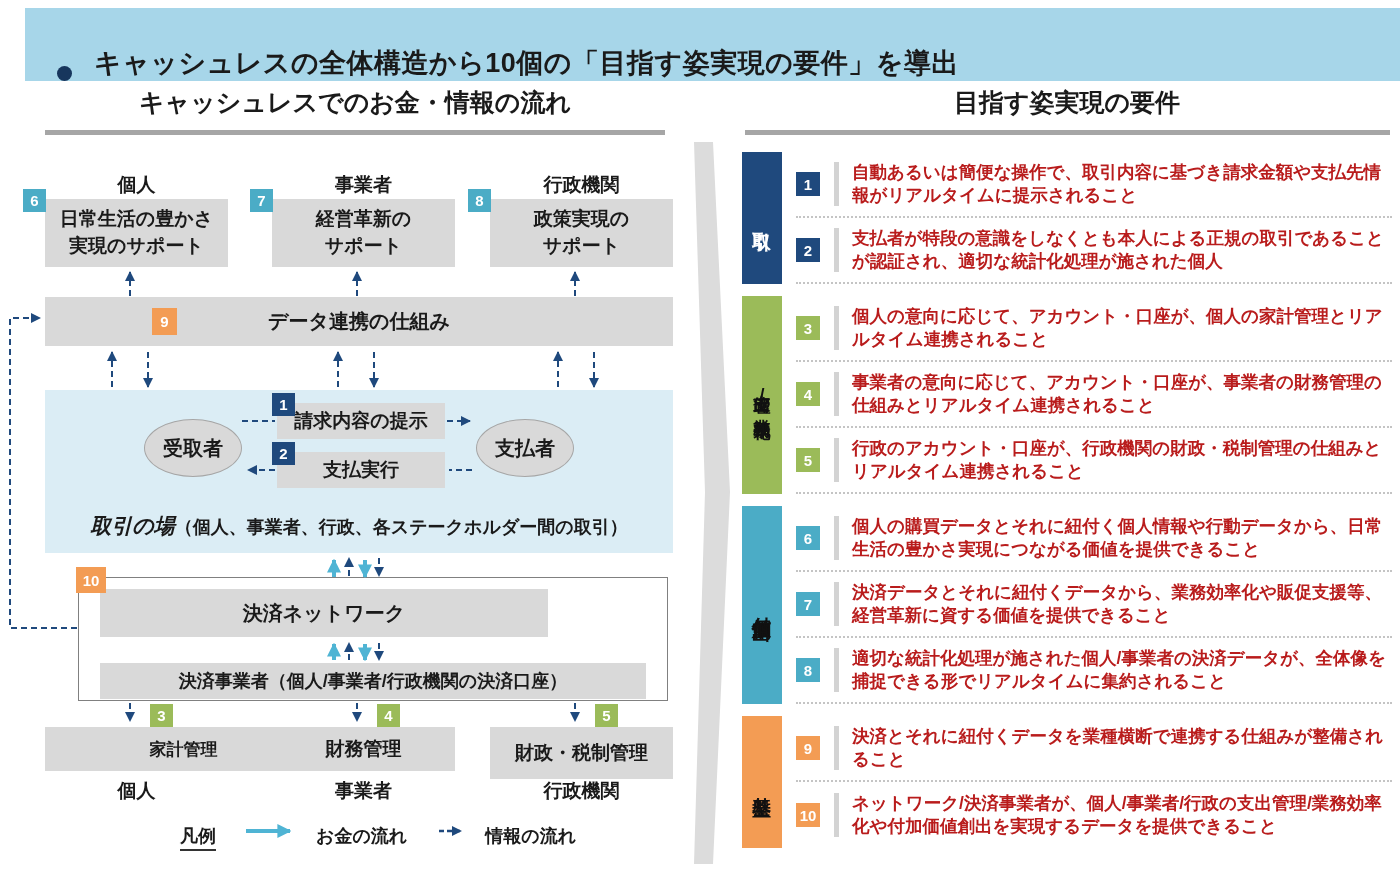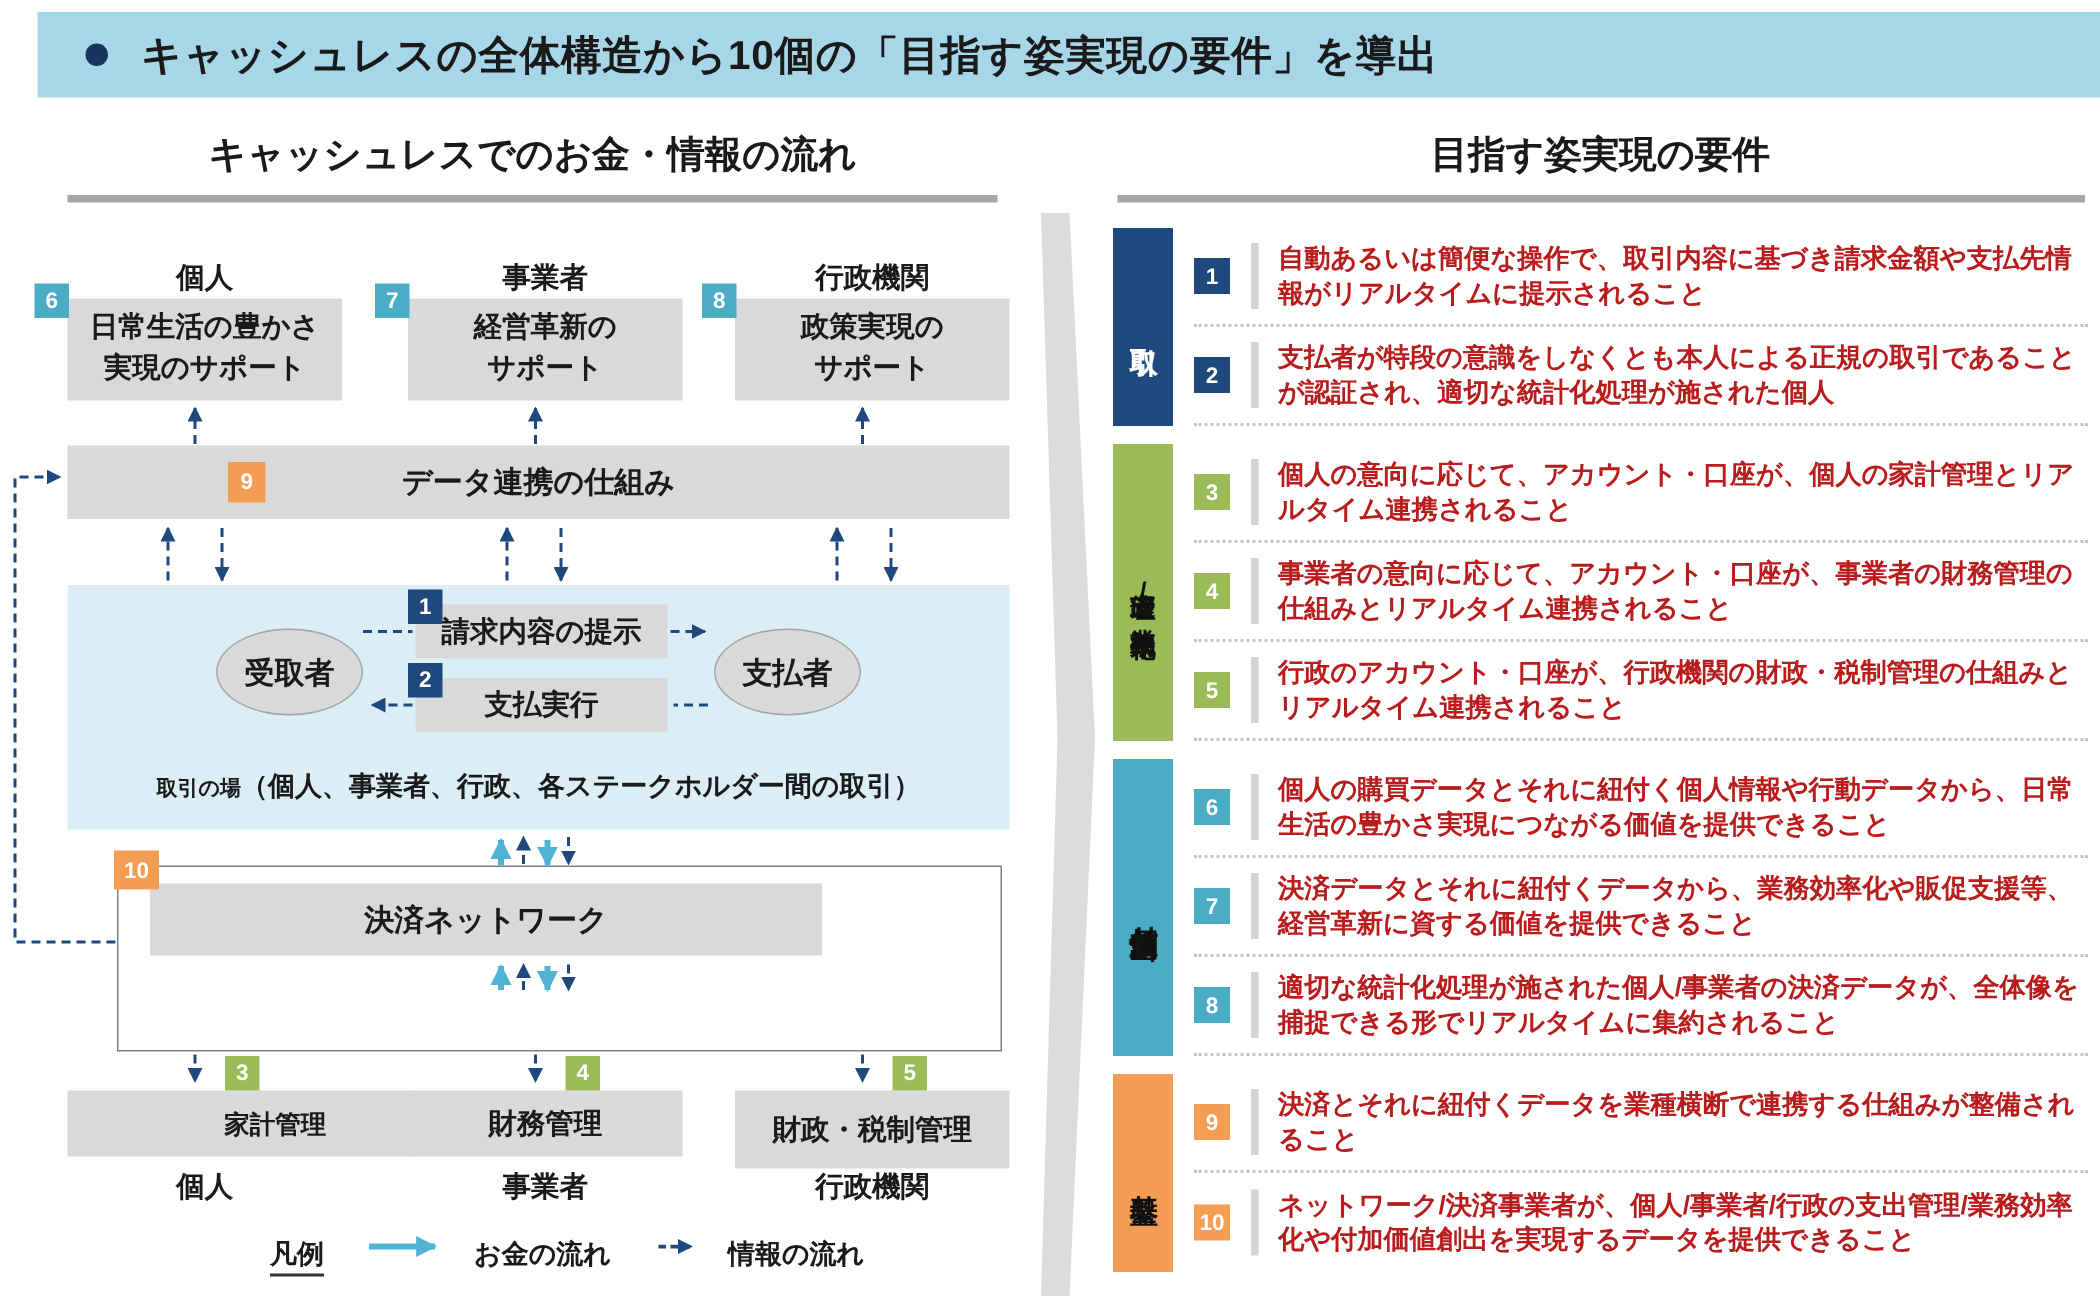--- a/index.html
+++ b/index.html
@@ -1,20 +1,20 @@
 <!DOCTYPE html>
 <html><head>
 <meta charset="utf-8">
 <style>
   html,body{margin:0;padding:0;background:#fff;}
   .stage{position:relative;width:1400px;height:869px;background:#fff;overflow:hidden;
          font-family:"Liberation Sans","DejaVu Sans",sans-serif;color:#1a1a1a;}
   
-  .band{position:absolute;left:25px;top:8px;width:1375px;height:57px;background:#A7D6E9;
-        display:flex;align-items:center;}
+  .band{position:absolute;left:25px;top:8px;width:1375px;height:73px;background:#A7D6E9;
+        display:flex;align-items:flex-end;}
   .band .dot{width:15px;height:15px;border-radius:50%;background:#17365D;margin-left:32px;flex:none;}
   .band .btxt{margin-left:22px;font-size:27px;font-weight:bold;letter-spacing:.5px;}
   
   .ptitle{position:absolute;font-size:25px;font-weight:bold;text-align:center;}
   .underline{position:absolute;height:5px;background:#A6A6A6;}
   
   .gbox{position:absolute;background:#D9D9D9;text-align:center;box-sizing:border-box;}
   .gbox.two{font-size:19px;font-weight:600;line-height:1.4;padding-top:7px;white-space:pre-line;}
   .actor{position:absolute;width:183px;text-align:center;font-size:19px;font-weight:bold;}
   .badge{position:absolute;z-index:6;color:#fff;font-weight:bold;font-size:15px;
@@ -23,21 +23,21 @@
   .sq{width:23px;height:23px;}
   .bar{position:absolute;background:#D9D9D9;display:flex;align-items:center;justify-content:center;
        font-size:20px;font-weight:600;}
   .tarea{position:absolute;left:45px;top:390px;width:628px;height:163px;background:#DBEDF5;}
   .ellipse{position:absolute;width:96px;height:56px;background:#D9D9D9;border:1.5px solid #A6A6A6;
            border-radius:50%;display:flex;align-items:center;justify-content:center;
            font-size:20px;font-weight:bold;z-index:2;}
   .stepbox{position:absolute;width:168px;height:36px;background:#D9D9D9;display:flex;align-items:center;
            justify-content:center;font-size:19px;font-weight:600;z-index:2;}
   .tcaption{position:absolute;left:45px;top:512px;width:628px;text-align:center;z-index:2;}
-  .tcaption .cb{font-size:14px;font-weight:bold;}
+  .tcaption .cb{font-size:21px;font-weight:bold;font-style:italic;}
   .tcaption .cr{font-size:18px;font-weight:600;}
   .settle{position:absolute;left:78px;top:577px;width:590px;height:124px;background:#fff;
           border:1.5px solid #808080;box-sizing:border-box;}
   .overlay{position:absolute;left:0;top:0;z-index:4;pointer-events:none;}
   
   .legend{position:absolute;left:180px;top:824px;display:flex;font-size:18px;font-weight:bold;}
   .legend .lt{border-bottom:2px solid #333;padding-bottom:1px;}
   .legend svg{margin:0 14px 0 28px;}
   
   .rpanel{position:absolute;left:742px;top:152px;width:650px;}
@@ -103,20 +103,21 @@
   <div class="stepbox" style="left:277px;top:452px;">支払実行</div>
   <span class="badge b-navy sq" style="left:272px;top:393px;">1</span>
   <span class="badge b-navy sq" style="left:272px;top:442px;">2</span>
   <div class="tcaption">
     <span class="cb">取引の場</span><span class="cr">（個人、事業者、行政、各ステークホルダー間の取引）</span>
   </div>
 
   <div class="settle"></div>
   <span class="badge b-orange" style="left:76px;top:567px;width:30px;height:26px;">10</span>
   <div class="bar" style="left:100px;top:589px;width:448px;height:48px;z-index:2;">決済ネットワーク</div>
+  <div class="bar" style="left:100px;top:663px;width:546px;height:36px;z-index:2;font-size:18px;">決済事業者（個人/事業者/行政機関の決済口座）</div>
 
   <span class="badge b-green sq" style="left:150px;top:704px;">3</span>
   <span class="badge b-green sq" style="left:377px;top:704px;">4</span>
   <span class="badge b-green sq" style="left:595px;top:704px;">5</span>
   <div class="bar" style="left:45px;top:727px;width:183px;height:44px;font-size:17px;padding-left:47px;">家計管理</div>
   <div class="bar" style="left:272px;top:727px;width:183px;height:44px;font-size:19px;">財務管理</div>
   <div class="bar" style="left:490px;top:727px;width:183px;height:52px;font-size:19px;">財政・税制管理</div>
   <div class="actor" style="left:45px;top:778px;">個人</div>
   <div class="actor" style="left:272px;top:778px;">事業者</div>
   <div class="actor" style="left:490px;top:778px;">行政機関</div>

